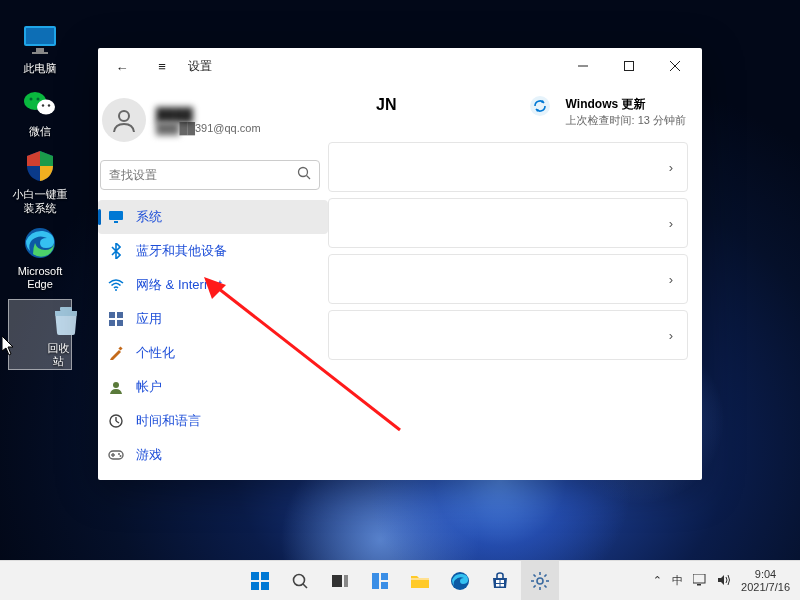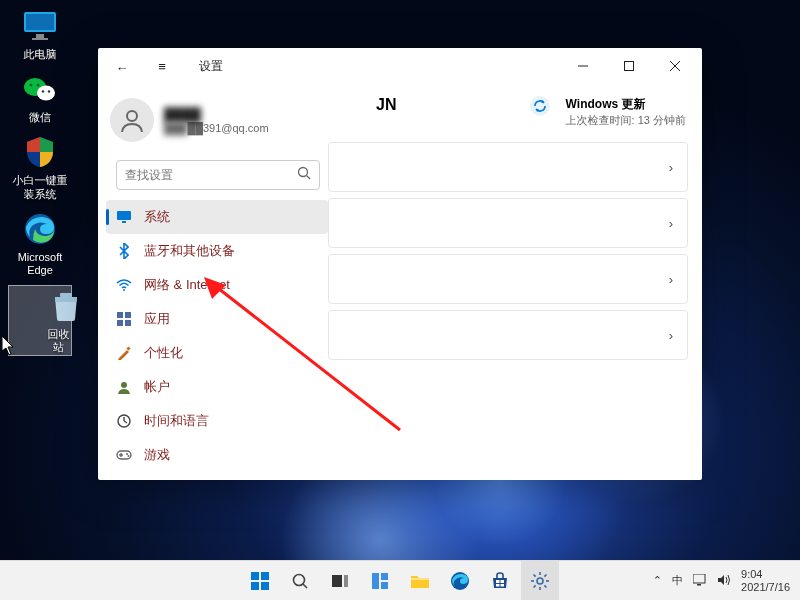--- a/index.html
+++ b/index.html
@@ -13,53 +13,53 @@
   .desktop::before {
     content: "";
     position: absolute; inset: 0;
     background:
       radial-gradient(circle 220px at 500px 480px, rgba(100,160,255,0.7) 0%, rgba(50,100,220,0.4) 30%, transparent 60%),
       radial-gradient(circle 180px at 380px 540px, rgba(130,180,255,0.6) 0%, transparent 55%),
       radial-gradient(circle 140px at 640px 420px, rgba(90,140,240,0.5) 0%, transparent 60%);
   }
 
   
-  .desktop-icons { position: absolute; top: 6px; left: 8px; }
+  .desktop-icons { position: absolute; top: 20px; left: 8px; }
   .dicon { width: 64px; text-align: center; color: #fff; font-size: 11px; margin-bottom: 8px; cursor: pointer; }
   .dicon .ibox { width: 40px; height: 40px; margin: 0 auto 2px; display:flex; align-items:center; justify-content:center; }
   .dicon.selected { background: rgba(255,255,255,0.25); border: 1px solid rgba(255,255,255,0.5); padding-left: 37px; }
   .lbl { text-shadow: 0 1px 2px #000; line-height: 1.2; }
 
   
   .win {
     position: absolute; left: 98px; top: 48px; width: 604px; height: 432px;
     background: #fff; border-radius: 2px; box-shadow: 0 8px 40px rgba(0,0,0,.4);
     display: flex; flex-direction: column;
   }
   .titlebar { height: 36px; display: flex; align-items: center; padding: 0 4px; }
   .titlebar .tbtn { width: 40px; height: 36px; display:flex; align-items:center; justify-content:center; font-size: 13px; color:#222; }
-  .titlebar .title { font-size: 12px; color:#222; margin-left: 17px; }
+  .titlebar .title { font-size: 12px; color:#222; margin-left: 6px; }
   .winctrl { margin-left: auto; display: flex; }
   .wc { width: 46px; height: 36px; display:flex; align-items:center; justify-content:center; }
 
   .body { flex: 1; display: flex; overflow: hidden; }
 
   
-  .sidebar { width: 230px; padding: 8px 0 8px 8px; }
+  .sidebar { width: 230px; padding: 8px 0 8px 0; }
   .user { display:flex; align-items:center; gap:10px; padding: 6px 8px 14px 4px; }
   .avatar { width: 44px; height: 44px; border-radius: 50%; background:#e6e6e6; display:flex; align-items:center; justify-content:center; }
   .uname { font-size: 13px; font-weight:600; color:#222; }
   .uemail { font-size: 11px; color:#666; }
   .blurred { filter: blur(3px); }
 
-  .search { margin: 4px 8px 10px 10px; display:flex; align-items:center; background:#fff; border:1px solid #ccc; border-radius:4px; height:30px; padding:0 8px; }
+  .search { margin: 4px 8px 10px 2px; display:flex; align-items:center; background:#fff; border:1px solid #ccc; border-radius:4px; height:30px; padding:0 8px; }
   .search input { flex:1; border:none; outline:none; font-size:12px; background:transparent; }
 
   .nav { display:flex; flex-direction:column; gap:0; }
-  .navitem { display:flex; align-items:center; gap:12px; height:34px; padding:0 10px; font-size:13px; color:#7f1d1d; border-radius:4px; position:relative; cursor:pointer; }
+  .navitem { display:flex; align-items:center; gap:12px; height:34px; padding:0 10px; font-size:13px; color:#1d4ed8; border-radius:4px; position:relative; cursor:pointer; }
   .navitem .nicon { width:16px; height:16px; display:flex; align-items:center; justify-content:center; font-size:14px; }
   .navitem.active { background:#eaeaea; }
   .navitem.active::before { content:""; position:absolute; left:0; top:9px; bottom:9px; width:3px; background:#0067c0; border-radius:2px; }
 
   
   .main { flex:1; padding: 8px 14px 8px 0; overflow:hidden; }
   .mhead { display:flex; align-items:flex-start; justify-content:space-between; padding: 4px 2px 14px 6px; }
   .device { font-size:16px; font-weight:600;margin-left:42px; }
   .wu { display:flex; align-items:flex-start; gap:16px; }
   .wuicon { width:20px; height:20px; border-radius:50%; background:#e6f3fb; display:flex; align-items:center; justify-content:center; color:#0078d4; font-size:12px; }
@@ -72,21 +72,21 @@
   .chev { color:#555; font-size:13px; }
 
   
   .arrow { position:absolute; left:200px; top:275px; width:210px; height:160px; pointer-events:none; }
 
   
   .taskbar { position:absolute; left:0; right:0; bottom:0; height:40px; background:#f2f2f2; border-top:1px solid #ddd; display:flex; align-items:center; }
   .center-icons { position:absolute; left:50%; transform:translateX(-50%); display:flex; gap:2px; }
   .ticon { width:38px; height:40px; display:flex; align-items:center; justify-content:center; cursor:pointer; }
   .tray { margin-left:auto; display:flex; align-items:center; gap:10px; padding-right:10px; font-size:11px; color:#333; }
-  .tray .stack { text-align:left; line-height:1.1; }
+  .tray .stack { text-align:center; line-height:1.1; }
 
   
   .cursor { position:absolute; left:2px; top:336px; width:14px; height:20px; }
 </style>
 </head>
 <body>
 
 <div class="desktop"></div>
 
 <div class="desktop-icons">

